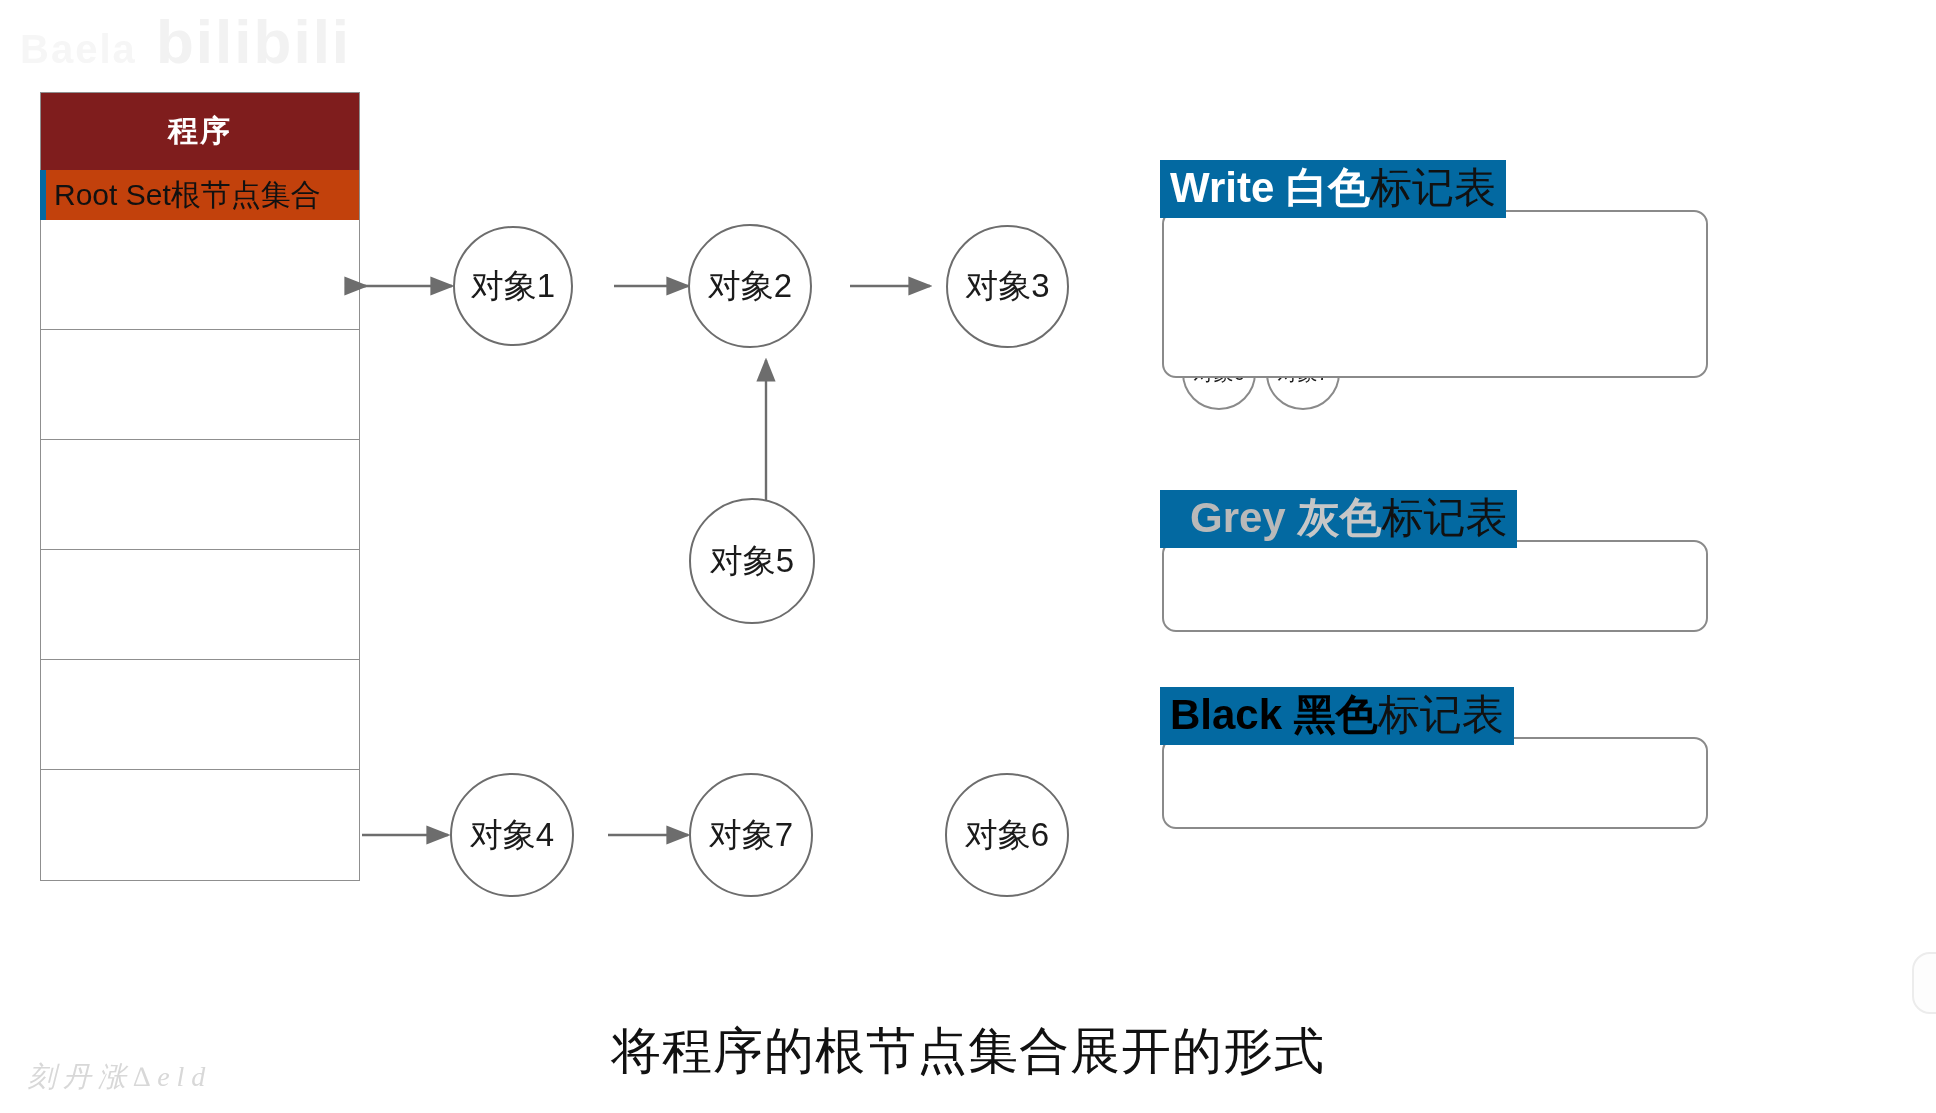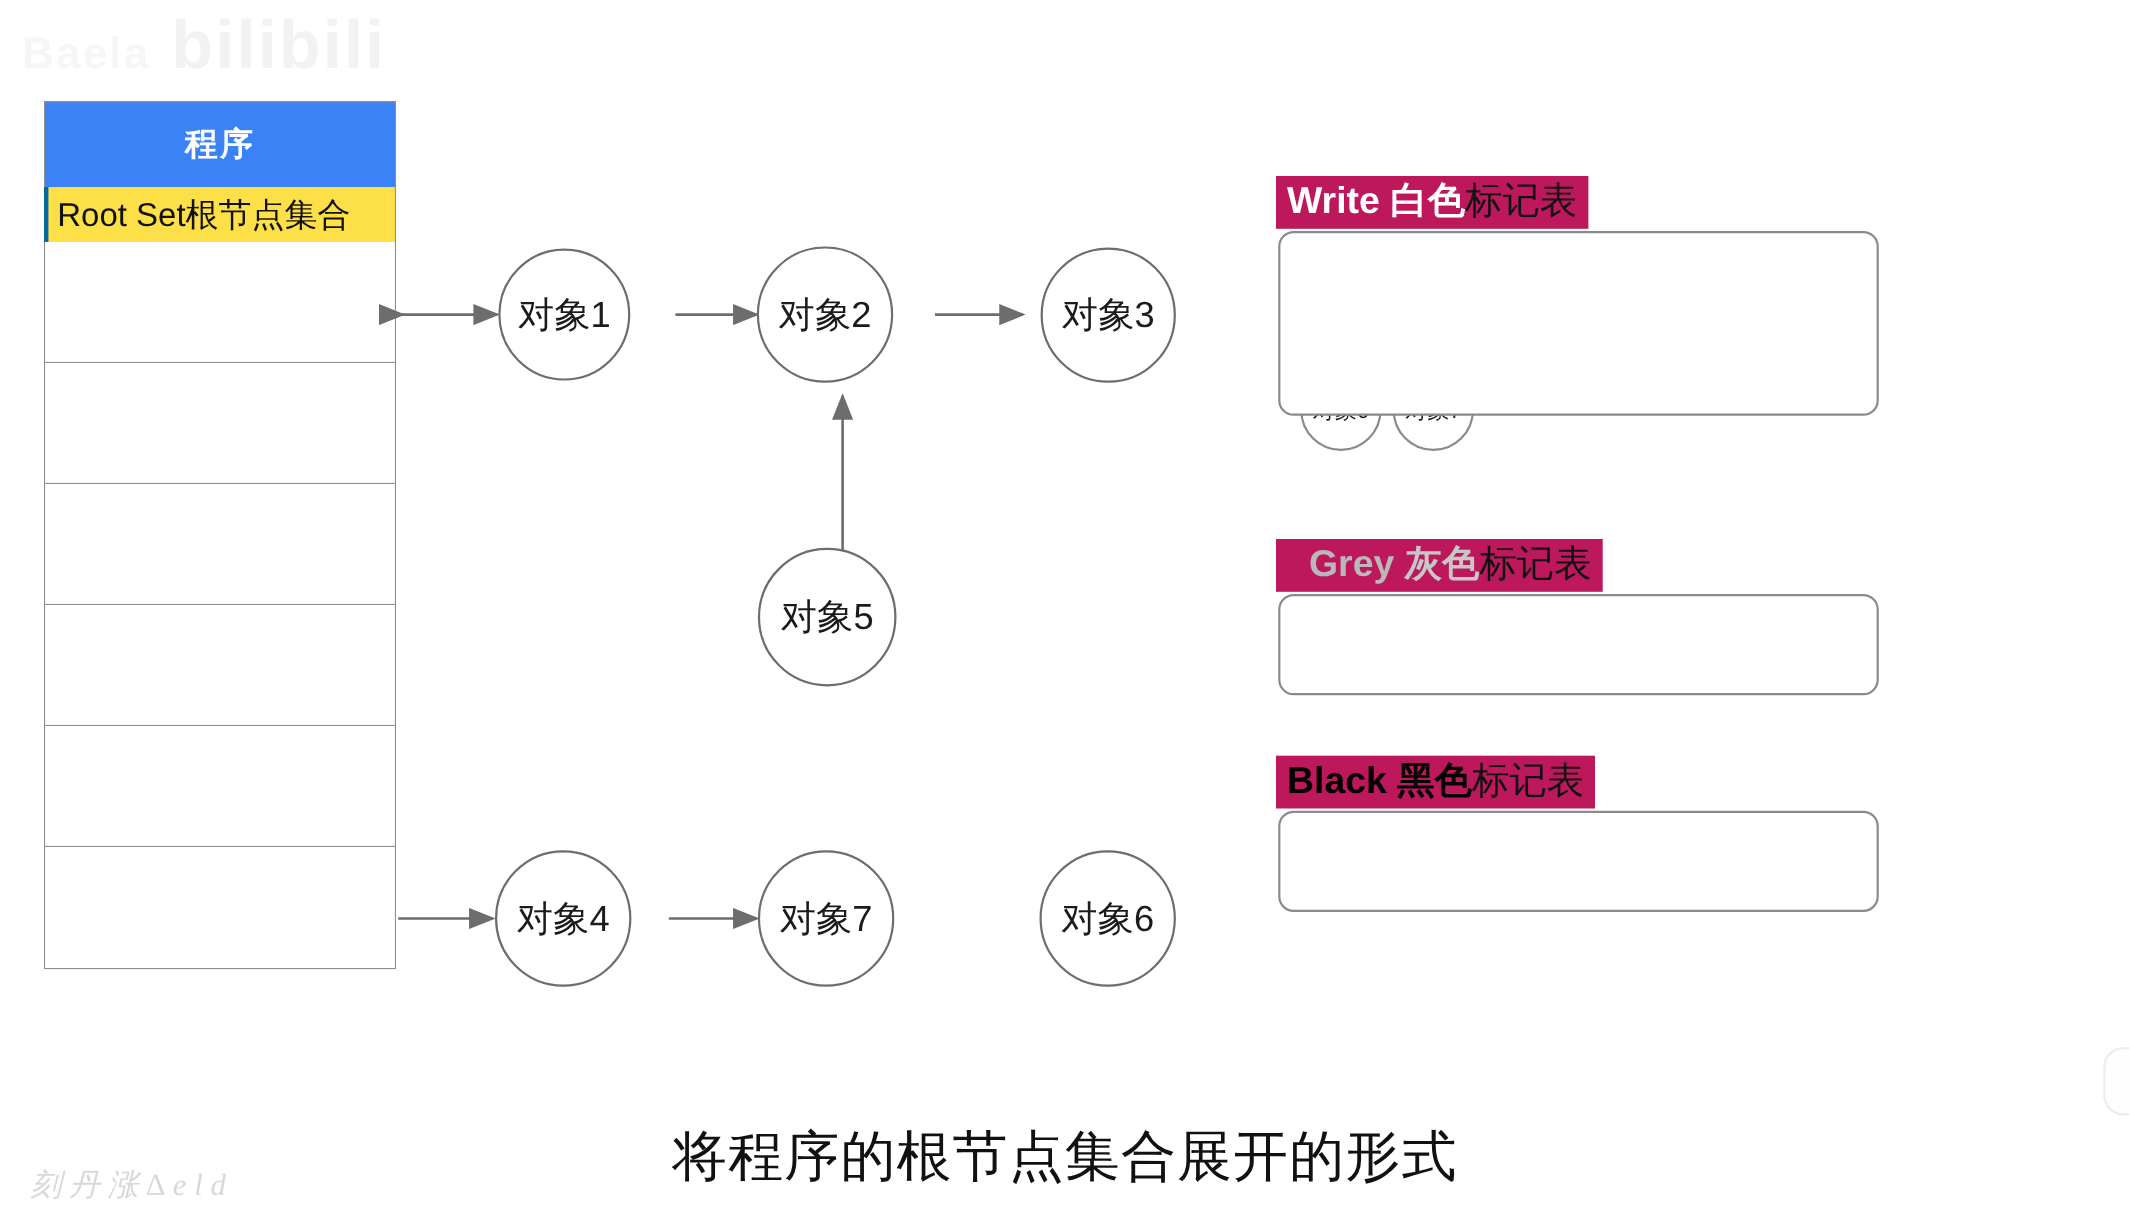--- a/index.html
+++ b/index.html
@@ -36,33 +36,33 @@
   }
 
   
   #root-table {
     position: absolute;
     left: 40px; top: 92px;
     width: 320px;
   }
   .rt-program {
     height: 78px;
-    background: #3b82f6;
+    background: #7f1d1d;
     border: 1px solid #8f8f8f;
     border-bottom: none;
     color: #ffffff;
     font-size: 30px;
     font-weight: bold;
     display: flex; align-items: center; justify-content: center;
     letter-spacing: 2px;
   }
   .rt-header {
     height: 50px;
-    background: #fde047;
-    border-left: 4px solid #0369a1;
+    background: #c2410c;
+    border-left: 6px solid #0369a1;
     border-right: 1px solid #8f8f8f;
     display: flex; align-items: center;
     padding-left: 8px;
     font-size: 30px;
     color: #111;
     white-space: nowrap;
     overflow: visible;
   }
   .rt-body {
     border: 1px solid #8f8f8f;
@@ -89,23 +89,23 @@
     display: flex; align-items: center; justify-content: center;
     font-size: 33px;
     color: #1b1b1b;
   }
 
   
   .mark-table { position: absolute; }
   .mt-title {
     position: absolute;
     left: 0; top: 0;
-    background: #be185d;
+    background: #0369a1;
     padding: 3px 10px 5px 10px;
-    font-size: 34px;
+    font-size: 42px;
     font-weight: bold;
     white-space: nowrap;
     z-index: 3;
     line-height: 1.18;
   }
   .mt-title .en-white { color: #ffffff; }
   .mt-title .en-grey  { color: #b9b9b9; margin-left: 20px; }
   .mt-title .en-black { color: #000000; }
   .mt-title .cn-white { color: #ffffff; font-weight: bold; }
   .mt-title .cn-grey  { color: #c7c7c7; font-weight: bold; text-align: right; }

